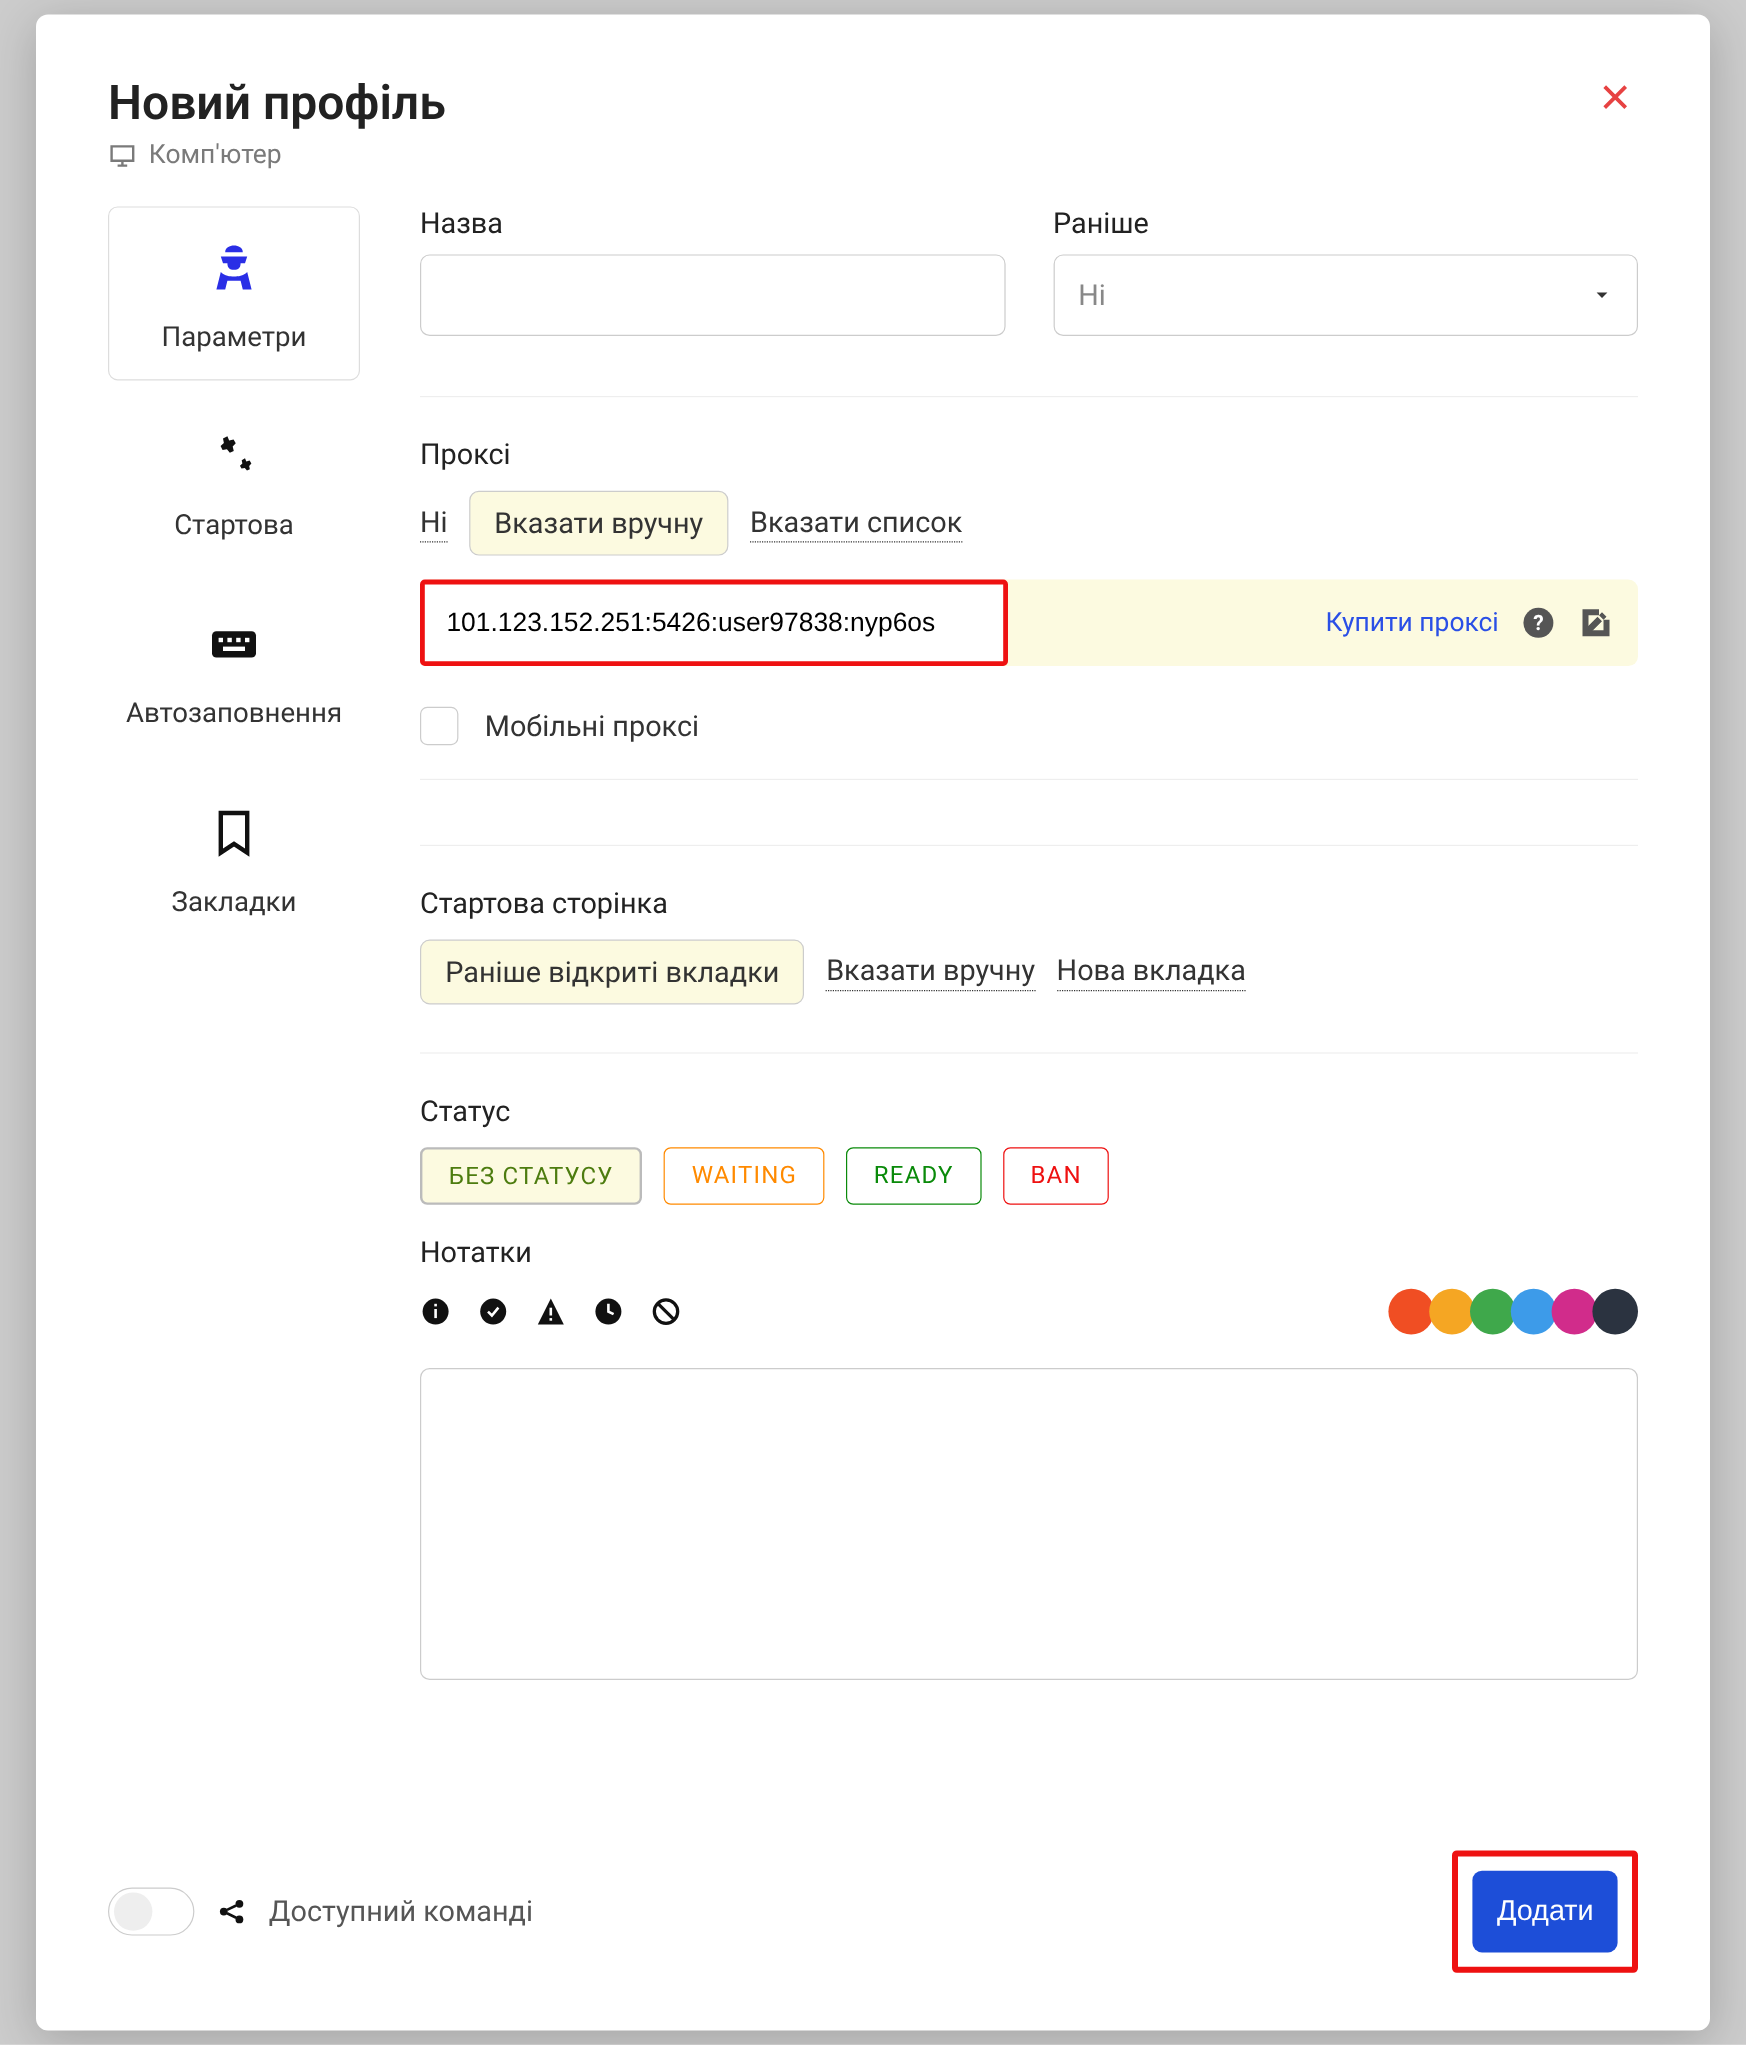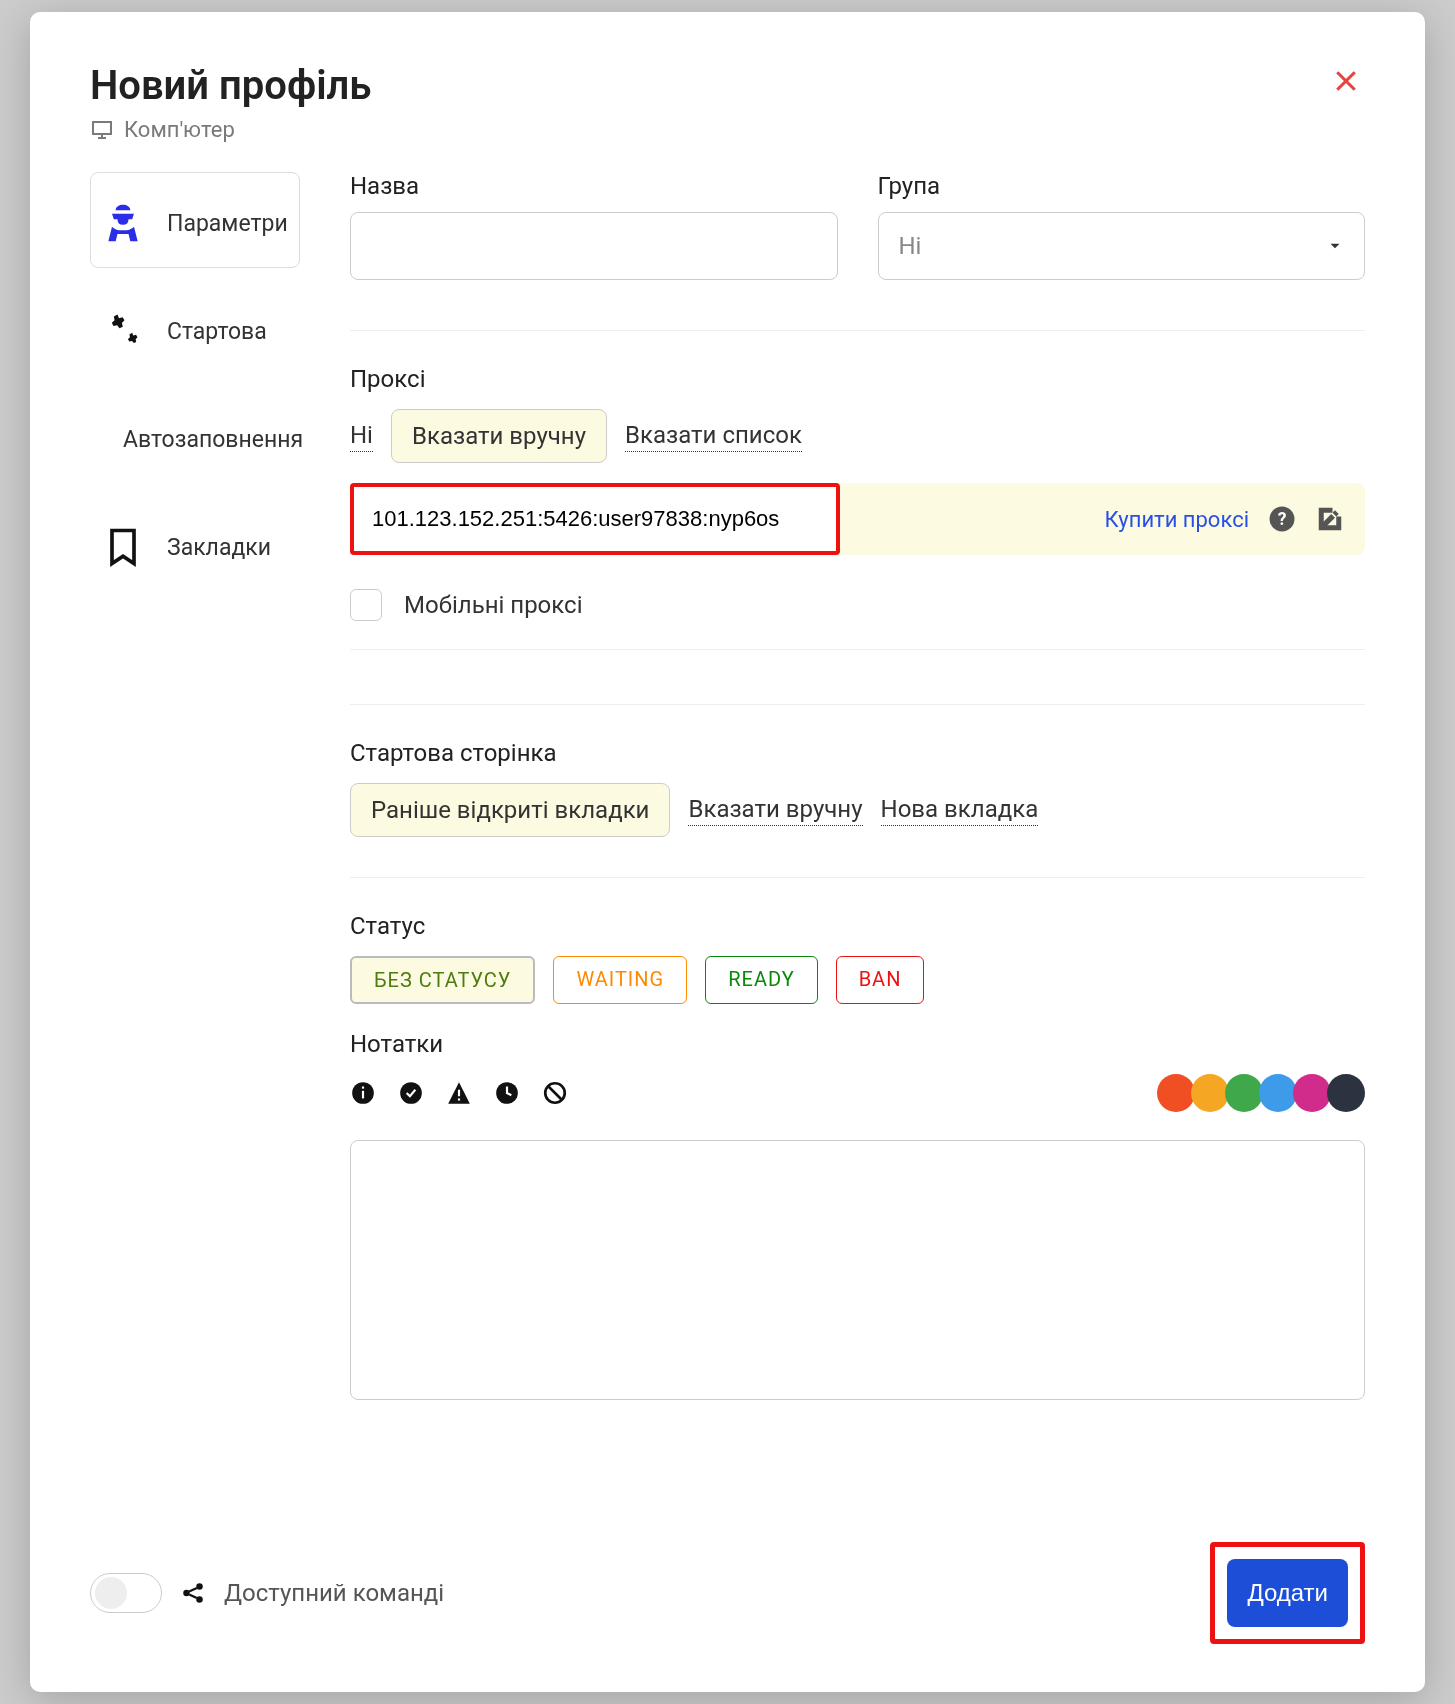--- a/index.html
+++ b/index.html
@@ -44,21 +44,21 @@
     gap: 50px;
     overflow: auto;
   }
   
   .sidebar { width: 210px; display: flex; flex-direction: column; gap: 12px; }
   .side-item {
     border: 1px solid transparent;
     border-radius: 8px;
     padding: 28px 10px 22px 10px;
     display: flex;
-    flex-direction: row;
+    flex-direction: column;
     align-items: center;
     gap: 22px;
     cursor: pointer;
     color: #333;
     font-size: 23px;
   }
   .side-item.active { border-color: #ddd; }
   .side-item svg { width: 44px; height: 44px; fill: #111; }
   .side-item .agent { fill: #2a2ee6; }
   
@@ -260,21 +260,21 @@
     </div>
 
     <div class="main">
 
       <div class="row">
         <div class="field">
           <span class="label">Назва</span>
           <input class="input" value="" style="">
         </div>
         <div class="field">
-          <span class="label">Група</span>
+          <span class="label">Раніше</span>
           <div class="select">
             <span>Ні</span>
             <svg viewBox="0 0 24 24">
                 <path d="M6 9l6 6 6-6z"></path>
               </svg>
           </div>
         </div>
       </div>
       <hr class="sep">
 

